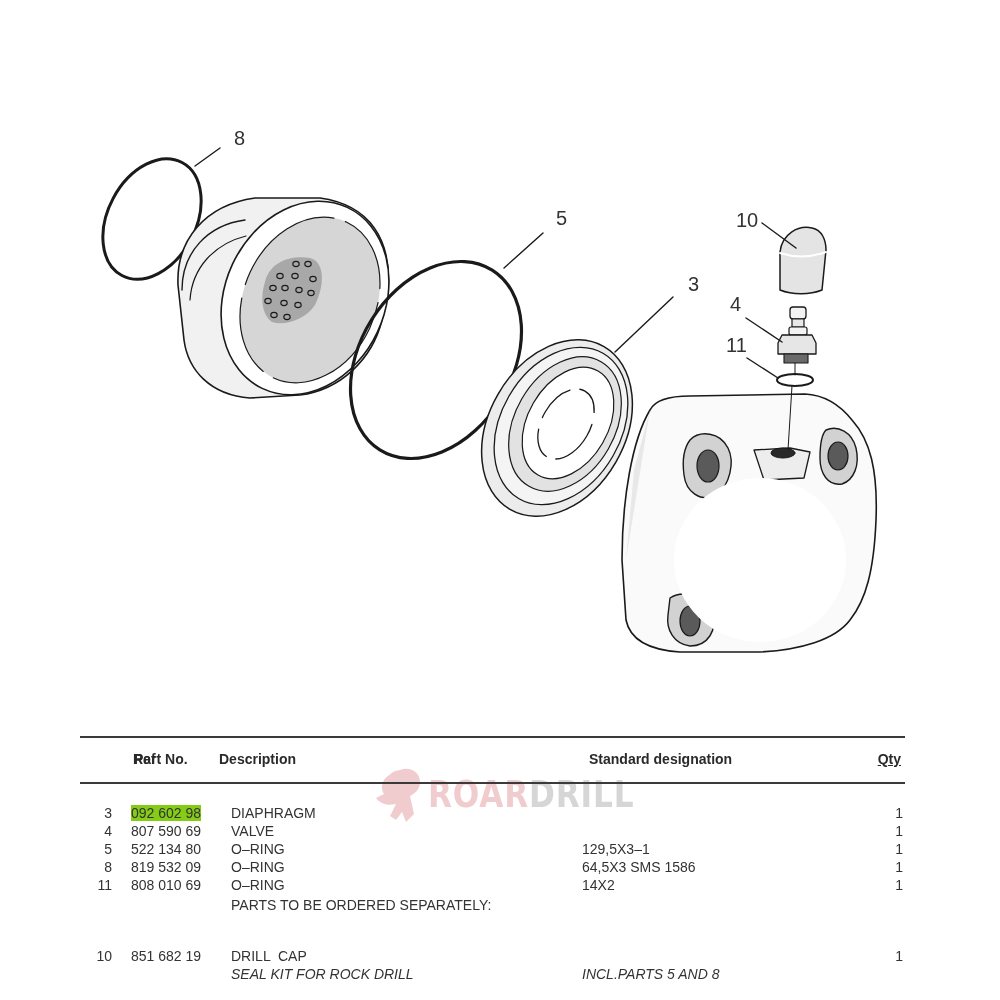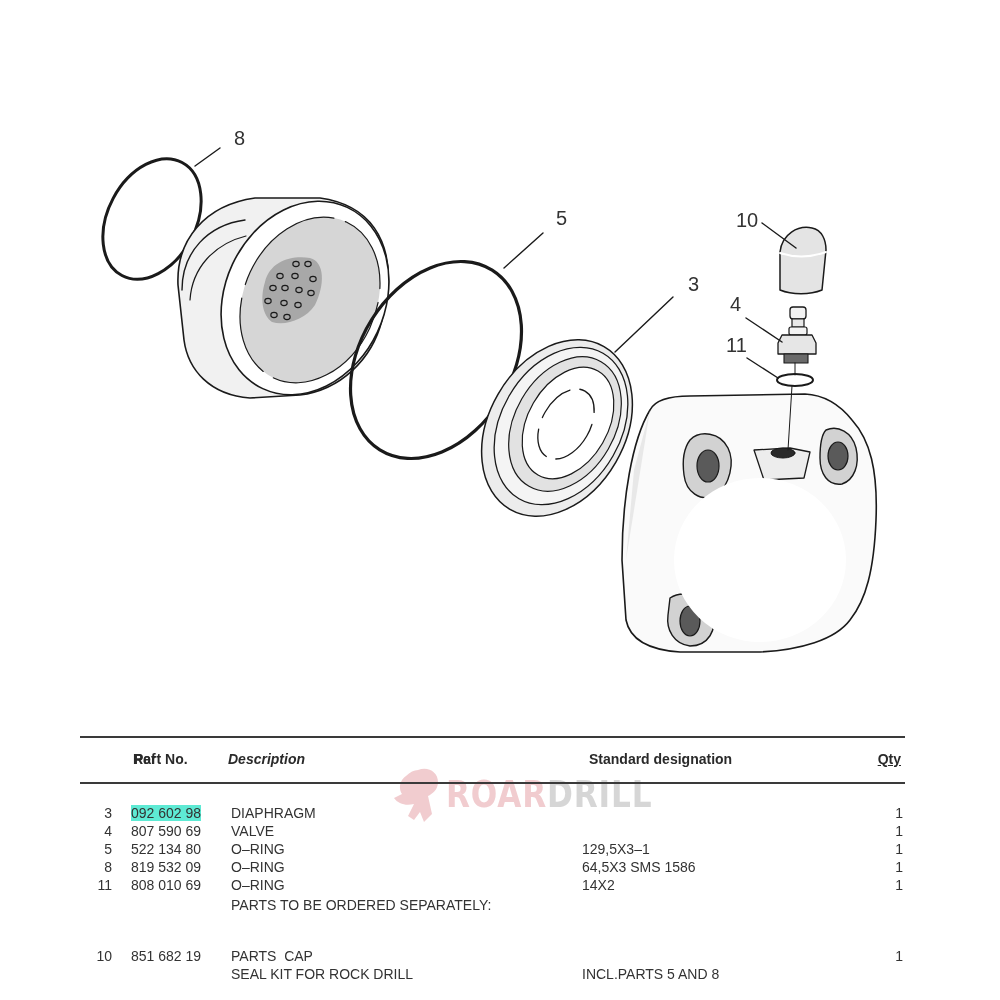--- a/index.html
+++ b/index.html
@@ -12,22 +12,22 @@
     .rule.top { top: 0; }
     .rule.mid { top: 46px; }
     .hdr { position: absolute; top: 15px; font-weight: bold; font-size: 14px; color: #2a2a2a; }
     .row { position: absolute; left: 0; width: 825px; height: 18px; font-size: 14px; color: #333; }
     .cell { position: absolute; top: 0; white-space: pre; }
     .c-ref { left: 0; width: 32px; text-align: right; }
     .c-part { left: 51px; }
     .c-desc { left: 151px; text-align: center; }
     .c-std { left: 502px; }
     .c-qty { right: 2px; text-align: right; }
-    .hl { background: #5eead4; }
-    .watermark { position: absolute; left: 388px; top: 764px; width: 270px; height: 64px; opacity: 0.55; pointer-events: none; }
+    .hl { background: #84cc16; }
+    .watermark { position: absolute; left: 370px; top: 764px; width: 270px; height: 64px; opacity: 0.55; pointer-events: none; }
     .wm-text { position: absolute; left: 58px; top: 8px; font-family: "DejaVu Sans", sans-serif; font-weight: bold;
                font-size: 38px; letter-spacing: 1px; transform: scaleX(0.82); transform-origin: left top; }
     .wm-roar { color: #e6a3a8; }
     .wm-drill { color: #b5b5b5; }
   </style>
 </head>
 <body>
 
 <svg id="diagram" viewBox="0 0 1000 720" xmlns="http://www.w3.org/2000/svg">
   <g stroke="#1a1a1a" fill="none" stroke-linecap="round" stroke-linejoin="round">
@@ -125,21 +125,21 @@
   <svg width="60" height="62" viewBox="0 0 60 62" style="position:absolute;left:0;top:0;">
     <path d="M30 6 C40 2 50 8 50 18 C50 26 44 30 40 32 L44 50 L36 58 L32 48 L26 56 L20 52 L26 40 C18 42 10 40 6 34 L14 30 C10 24 12 16 18 12 C22 8 26 6 30 6 Z" fill="#e6a3a8"></path>
   </svg>
   <div class="wm-text"><span class="wm-roar">ROAR</span><span class="wm-drill">DRILL</span></div>
 </div>
 
 <div class="table-wrap">
   <div class="rule top"></div>
   <div class="hdr" style="left:9px;margin-left:44px;">Ref</div>
   <div class="hdr" style="left:54px;">Part No.</div>
-  <div class="hdr" style="left:148px;font-style:italic;">Description</div>
+  <div class="hdr" style="left:139px;">Description</div>
   <div class="hdr" style="left:509px;">Standard designation</div>
   <div class="hdr" style="right:4px;text-decoration:underline;">Qty</div>
   <div class="rule mid"></div>
 
   <div class="row" style="top:69px;">
     <span class="cell c-ref">3</span>
     <span class="cell c-part hl">092 602 98</span>
     <span class="cell c-desc">DIAPHRAGM</span>
     <span class="cell c-std"></span>
     <span class="cell c-qty">1</span>
@@ -177,25 +177,25 @@
     <span class="cell c-qty">1</span>
   </div>
 
   <div class="row" style="top:161px;">
     <span class="cell c-desc">PARTS TO BE ORDERED SEPARATELY:</span>
   </div>
 
   <div class="row" style="top:212px;">
     <span class="cell c-ref">10</span>
     <span class="cell c-part">851 682 19</span>
-    <span class="cell c-desc">PARTS  CAP</span>
+    <span class="cell c-desc">DRILL  CAP</span>
     <span class="cell c-std"></span>
     <span class="cell c-qty">1</span>
   </div>
 
-  <div class="row" style="top:230px;">
+  <div class="row" style="top:230px;font-style:italic;">
     <span class="cell c-ref"></span>
     <span class="cell c-part"></span>
     <span class="cell c-desc">SEAL KIT FOR ROCK DRILL</span>
     <span class="cell c-std">INCL.PARTS 5 AND 8</span>
     <span class="cell c-qty"></span>
   </div>
 </div>
 
 </body></html>

